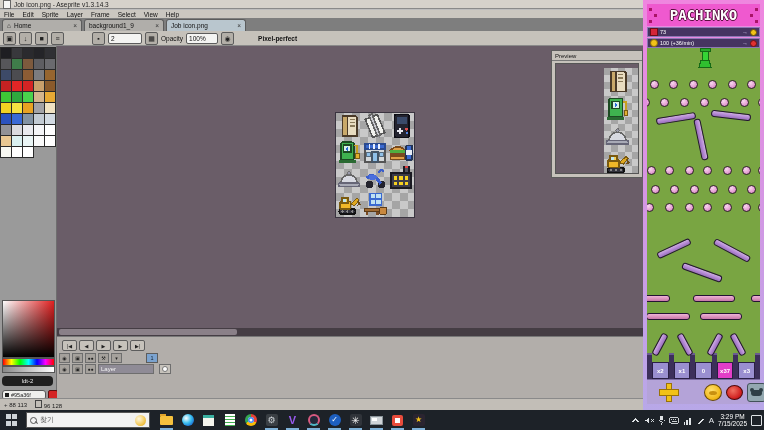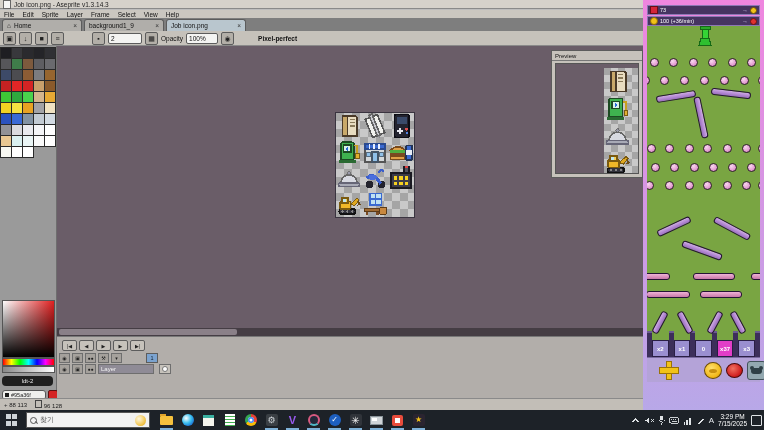--- a/index.html
+++ b/index.html
@@ -485,20 +485,29 @@
     </div>
 
     <div id="statusbar">
       <span><span class="st-ico">+</span> <span>88 113</span></span>
       <span><span class="sq-ico"></span> <span>96 128</span></span>
     </div>
   </div>
 
   <div id="pachi">
     <div id="pachi-in">
+      <div id="pachi-head">
+        <span class="t">PACHINKO</span>
+        <span class="pachi-dot" style="left:2px;top:4px"></span>
+          <span class="pachi-dot" style="left:7px;top:10px"></span>
+          <span class="pachi-dot" style="left:2px;top:16px"></span>
+        <span class="pachi-dot" style="right:2px;top:4px"></span>
+          <span class="pachi-dot" style="right:7px;top:10px"></span>
+          <span class="pachi-dot" style="right:2px;top:16px"></span>
+      </div>
       <div class="stat-bar">
         <span class="gem"></span>
         <span class="val">73</span>
         <span class="arrow">→</span>
         <span class="dot-y"></span>
       </div>
       <div class="stat-bar">
         <span class="coin-s"></span>
         <span class="val">100 (+36/min)</span>
         <span class="arrow">→</span>

